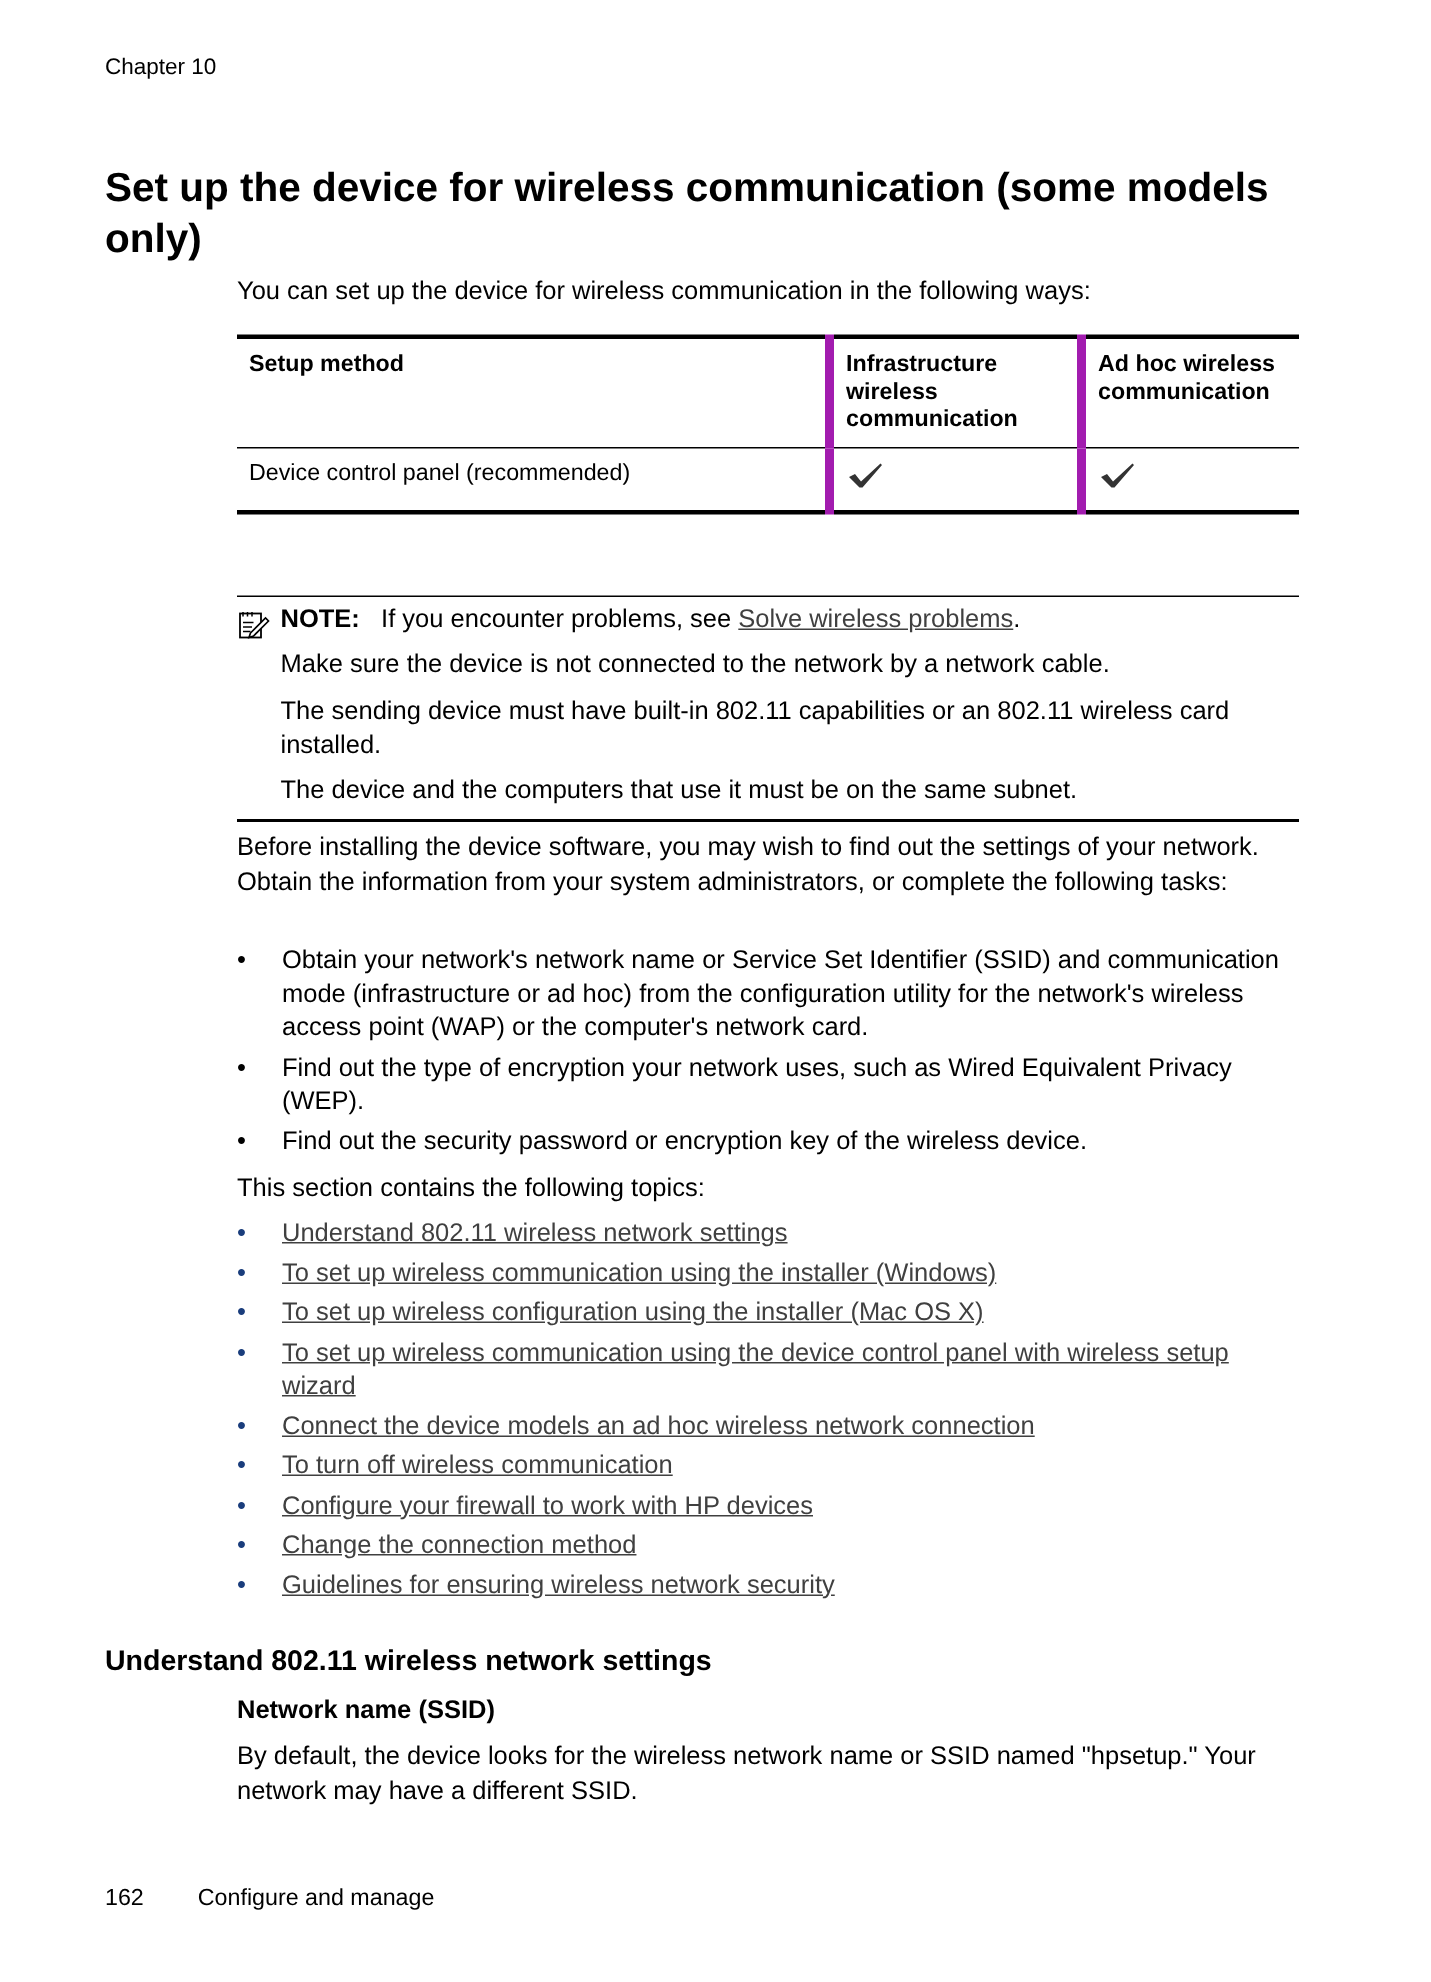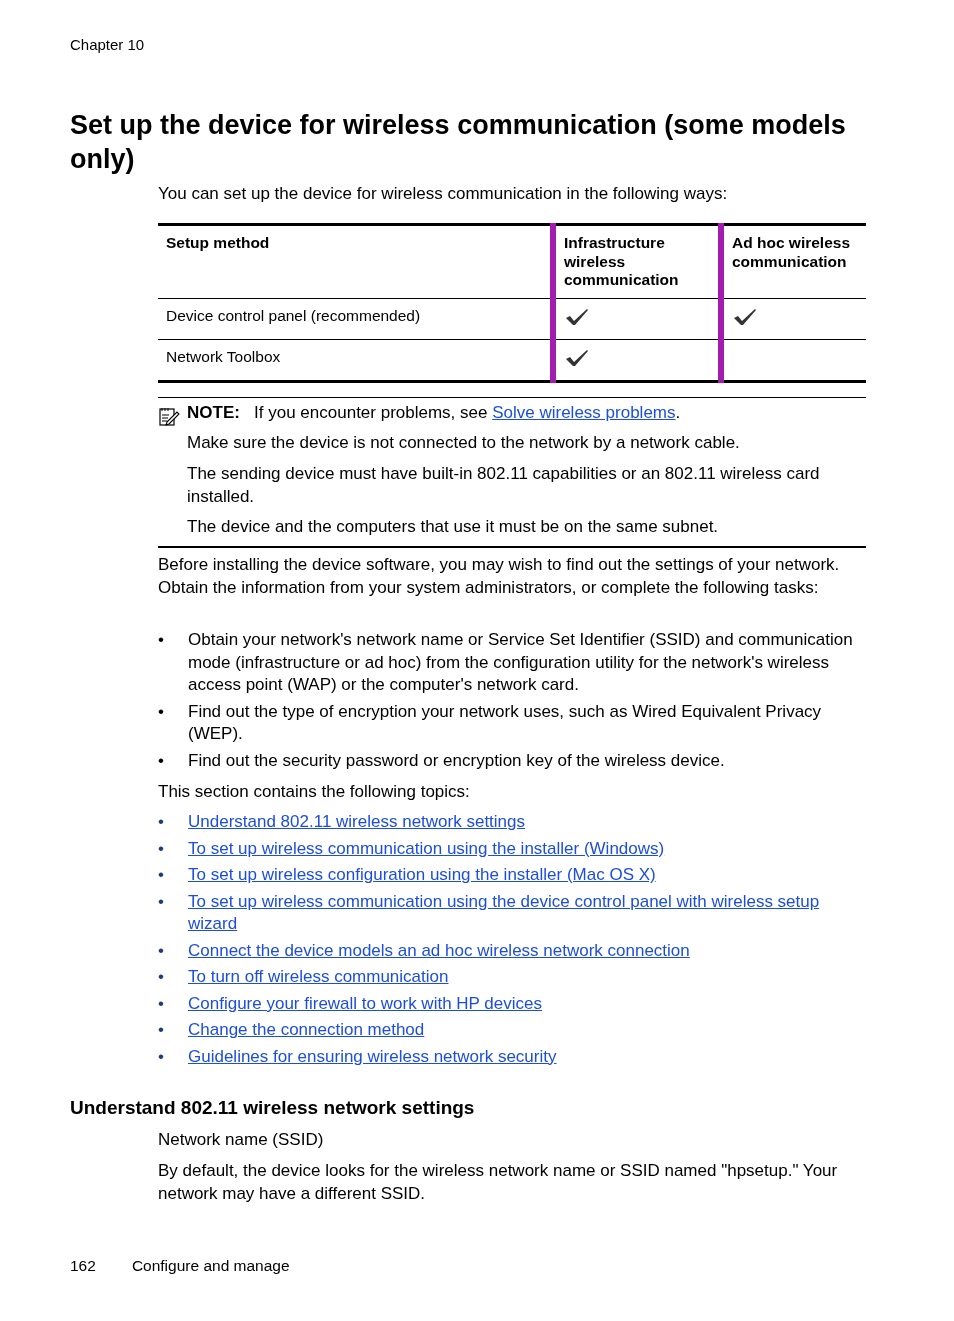--- a/index.html
+++ b/index.html
@@ -20,27 +20,27 @@
   table.setup thead tr { border-top: 3px solid #000; }
   table.setup th { font-weight: bold; line-height: 18.5px; height: 55px; border-bottom: 1px solid #000; }
   table.setup td { height: 24px; border-bottom: 1px solid #000; }
   table.setup tbody tr:last-child td { border-bottom: 3px solid #000; }
   table.setup .c2, table.setup .c3 { border-left: 6px solid #a21caf; margin-top: 40px; }
   .check { display: inline-block; width: 26px; height: 20px; }
   .note-top { left: 158px; top: 397px; width: 708px; border-top: 1px solid #000; }
   .note-bottom { left: 158px; top: 546px; width: 708px; border-top: 2px solid #000; }
   .note-icon { left: 158px; top: 405px; width: 22px; height: 22px; }
   .note-line { left: 187px; width: 680px; }
-  a.link { color: #1d4ed8; text-decoration: underline; }
+  a.link { color: #404040; text-decoration: underline; }
   .bullets { left: 158px; width: 710px; }
   .bullet { position: relative; padding-left: 30px; }
   .bullet .dot { position: absolute; left: 0; top: 0; }
   .linkbullet .dot { color: #1a3d7c; }
   .h2 { left: 70px; top: 1097px; font-size: 19px; font-weight: bold; }
-  .h3 { left: 158px; top: 1130px; font-size: 17px; font-weight: normal; }
+  .h3 { left: 158px; top: 1130px; font-size: 17px; font-weight: bold; }
   .footer { left: 70px; top: 1257px; font-size: 15.5px; }
   .footer span + span { margin-left: 36px; }
 </style>
 </head>
 <body>
 
 <div class="abs chapter">Chapter 10</div>
 
 <div class="abs h1">Set up the device for wireless communication (some models only)</div>
 
@@ -56,27 +56,20 @@
   </thead>
   <tbody id="table-body">
       <tr>
         <td>Device control panel (recommended)</td>
         <td class="c2"><span><svg class="check" viewBox="0 0 26 20">
               <path d="M2 11 L6 9 L10 14 L23 2 L24 3 L11 18 L9 18 Z" fill="#333"></path>
             </svg></span></td>
         <td class="c3"><span><svg class="check" viewBox="0 0 26 20">
               <path d="M2 11 L6 9 L10 14 L23 2 L24 3 L11 18 L9 18 Z" fill="#333"></path>
             </svg></span></td>
-      </tr>
-      <tr>
-        <td>Network Toolbox</td>
-        <td class="c2"><span><svg class="check" viewBox="0 0 26 20">
-              <path d="M2 11 L6 9 L10 14 L23 2 L24 3 L11 18 L9 18 Z" fill="#333"></path>
-            </svg></span></td>
-        <td class="c3"></td>
       </tr>
     </tbody>
 </table>
 
 <div class="abs note-top"></div>
 <div class="abs note-icon">
   <svg width="22" height="22" viewBox="0 0 22 22">
     <rect x="2" y="4" width="14" height="16" fill="none" stroke="#000" stroke-width="1.2"></rect>
     <line x1="4" y1="3" x2="4" y2="6" stroke="#000" stroke-width="1"></line>
     <line x1="7" y1="3" x2="7" y2="6" stroke="#000" stroke-width="1"></line>

